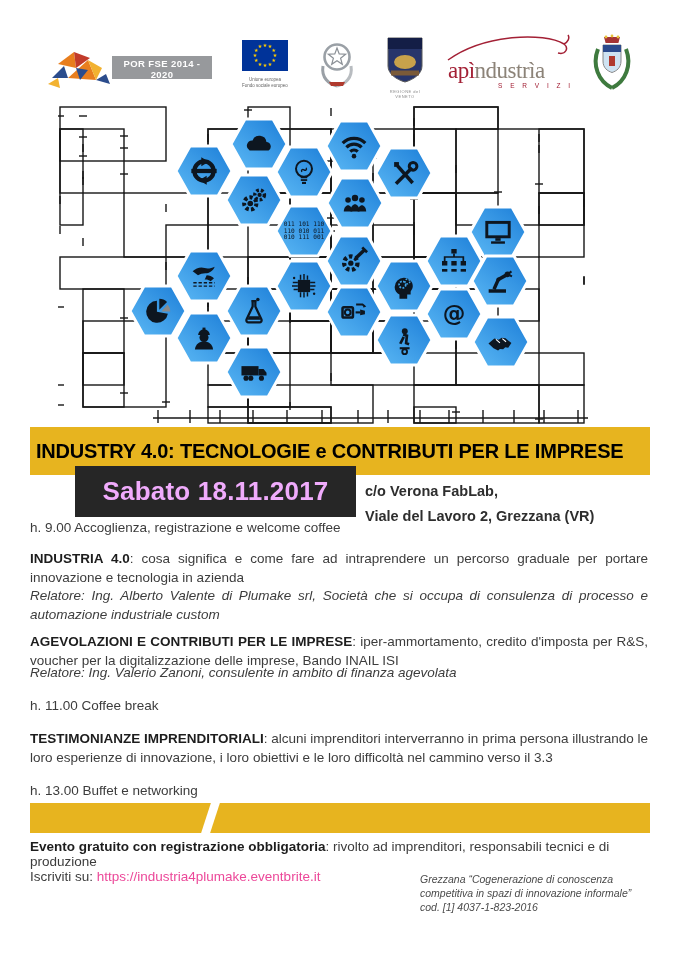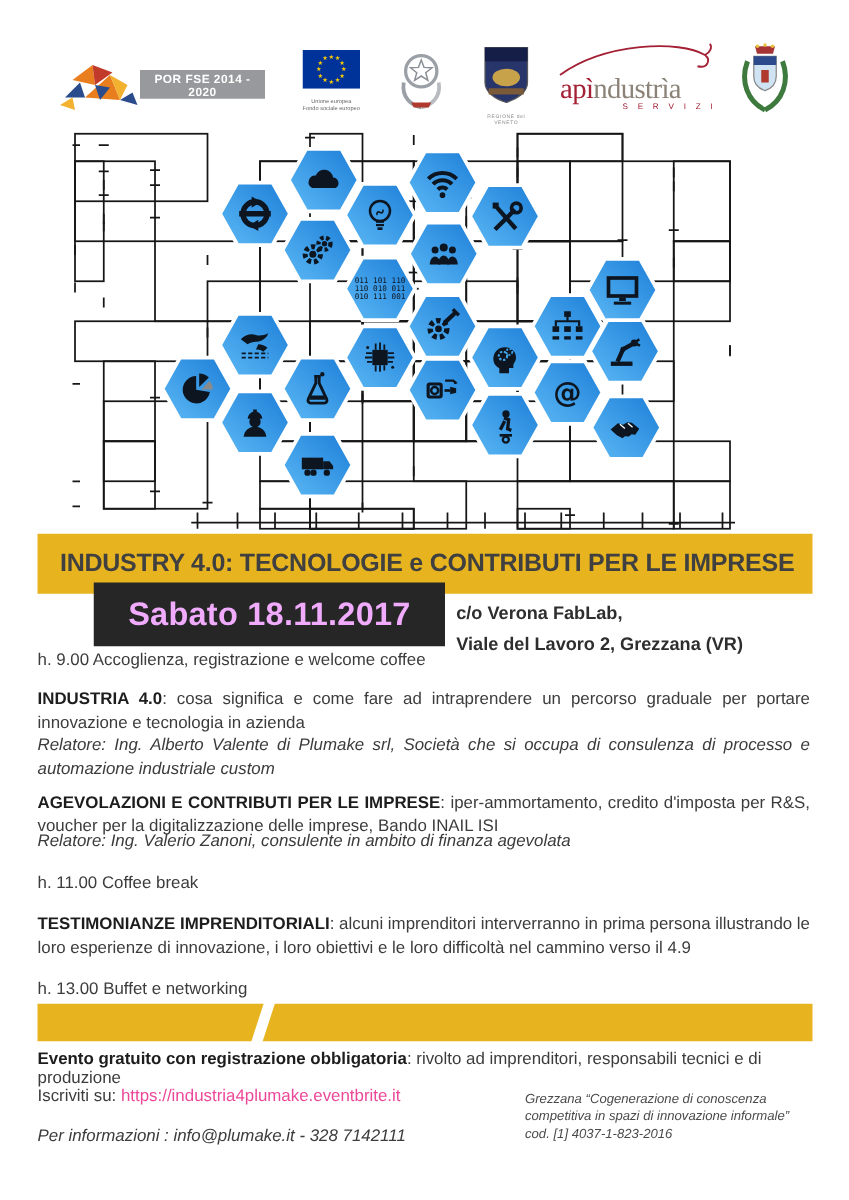--- a/index.html
+++ b/index.html
@@ -22,22 +22,22 @@
   .api-curve{position:absolute;left:-2px;top:-16px;}
   .api-text{position:absolute;left:2px;top:12px;font-family:"Liberation Serif",serif;font-size:23px;letter-spacing:-.5px;}
   .api-red{color:#a32035;}
   .api-gray{color:#8c8378;}
   .api-sub{position:absolute;left:52px;top:36px;font-size:6.5px;letter-spacing:3px;color:#a32035;}
   .logo-grez{position:absolute;left:589px;top:33px;}
   
   .hexfield{position:absolute;left:58px;top:105px;width:530px;height:320px;}
   
   .title-banner{position:absolute;left:30px;top:427px;width:620px;height:48px;background:#e7b41f;}
-  .title-banner span{display:block;padding-left:18px;line-height:48px;font-size:20px;font-weight:bold;
-                     color:#404040;letter-spacing:-.2px;white-space:nowrap;}
+  .title-banner span{display:block;padding-left:6px;line-height:48px;font-size:20px;font-weight:bold;
+                     color:#000000;letter-spacing:-.2px;white-space:nowrap;}
   .date-box{position:absolute;left:75px;top:466px;width:281px;height:51px;background:#262626;}
   .date-box span{display:block;text-align:center;line-height:51px;color:#f0abfc;font-size:26px;font-weight:bold;letter-spacing:.2px;}
   .venue{position:absolute;left:365px;top:479px;width:280px;font-size:14.5px;font-weight:bold;color:#2e2e2e;line-height:25px;}
   
   .content p{position:absolute;left:30px;width:618px;margin:0;font-size:13.5px;line-height:18.5px;color:#3c3c3c;}
   .just{text-align:justify;}
   .it{font-style:italic;}
   .lead{font-weight:bold;color:#1d1d1d;}
   
   .bar{position:absolute;left:30px;top:803px;width:620px;height:30px;background:#e7b41f;}
@@ -514,34 +514,33 @@
     <p style="top:519px">h. 9.00 Accoglienza, registrazione e welcome coffee</p>
 
     <p class="just" style="top:550px"><b class="lead">INDUSTRIA 4.0</b><span>: cosa significa e come fare ad intraprendere un percorso graduale per portare innovazione e tecnologia in azienda</span></p>
     <p class="just it" style="top:587px">Relatore: Ing. Alberto Valente di Plumake srl, Società che si occupa di consulenza di processo e automazione industriale custom</p>
 
     <p class="just" style="top:633px"><b class="lead">AGEVOLAZIONI E CONTRIBUTI PER LE IMPRESE</b><span>: iper-ammortamento, credito d'imposta per R&amp;S, voucher per la digitalizzazione delle imprese, Bando INAIL ISI</span></p>
     <p class="it" style="top:664px">Relatore: Ing. Valerio Zanoni, consulente in ambito di finanza agevolata</p>
 
     <p style="top:697px">h. 11.00 Coffee break</p>
 
-    <p class="just" style="top:730px"><b class="lead">TESTIMONIANZE IMPRENDITORIALI</b><span>: alcuni imprenditori interverranno in prima persona illustrando le loro esperienze di innovazione, i loro obiettivi e le loro difficoltà nel cammino verso il 4.9</span></p>
+    <p class="just" style="top:730px"><b class="lead">TESTIMONIANZE IMPRENDITORIALI</b><span>: alcuni imprenditori interverranno in prima persona illustrando le loro esperienze di innovazione, i loro obiettivi e le loro difficoltà nel cammino verso il 3.3</span></p>
 
     <p style="top:782px">h. 13.00 Buffet e networking</p>
   </div>
 
   <div class="bar">
     <div class="slash"></div>
   </div>
 
   <p class="evento"><b class="lead">Evento gratuito con registrazione obbligatoria</b><span>: rivolto ad imprenditori, responsabili tecnici e di produzione</span></p>
 
   <p class="iscriviti"><span>Iscriviti su: </span><a href="#" class="link">https://industria4plumake.eventbrite.it</a></p>
 
-  <p class="info">Per informazioni : info@plumake.it - 328 7142111</p>
 
   <div class="progetto">
     <div>Grezzana “Cogenerazione di conoscenza</div>
     <div>competitiva in spazi di innovazione informale”</div>
     <div>cod. [1] 4037-1-823-2016</div>
   </div>
 
 </div>
 
 </body></html>

